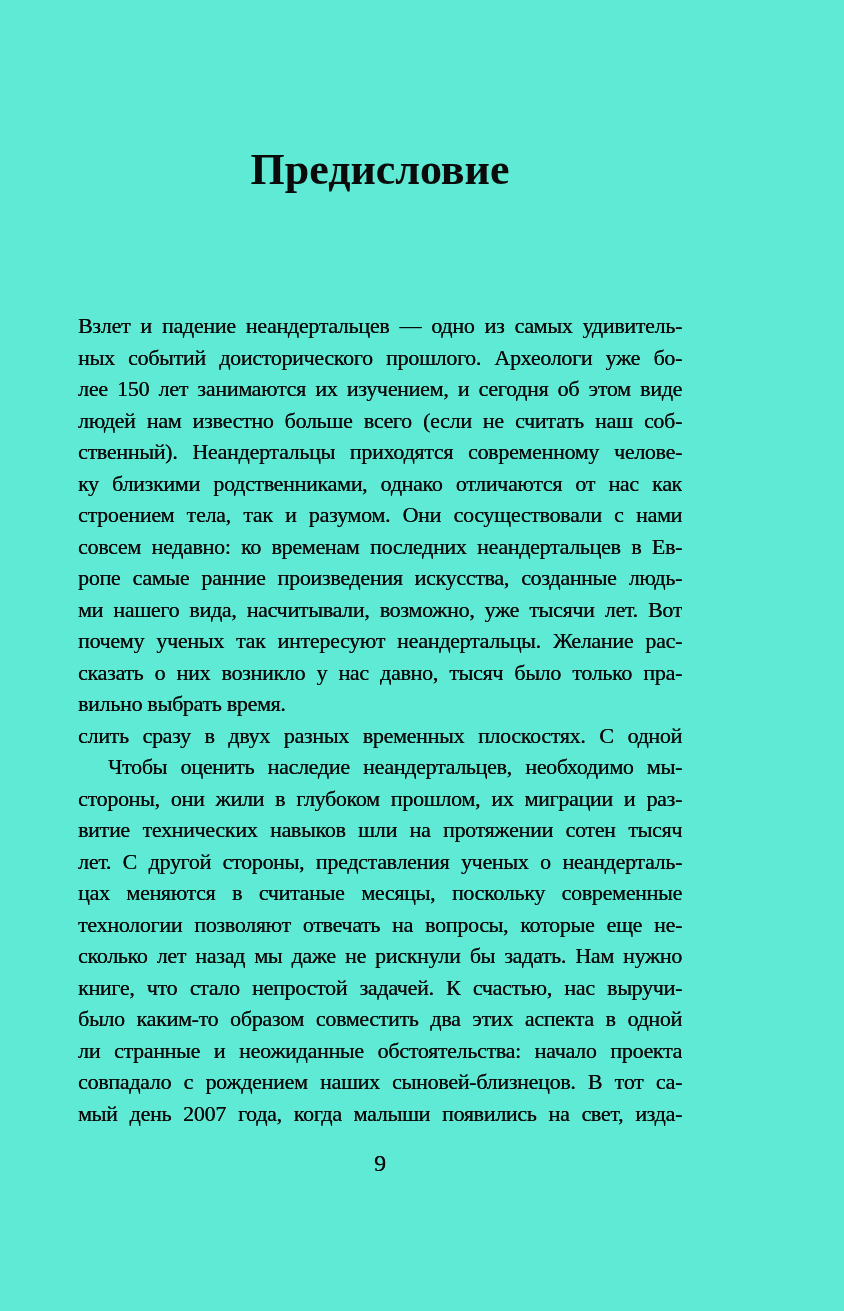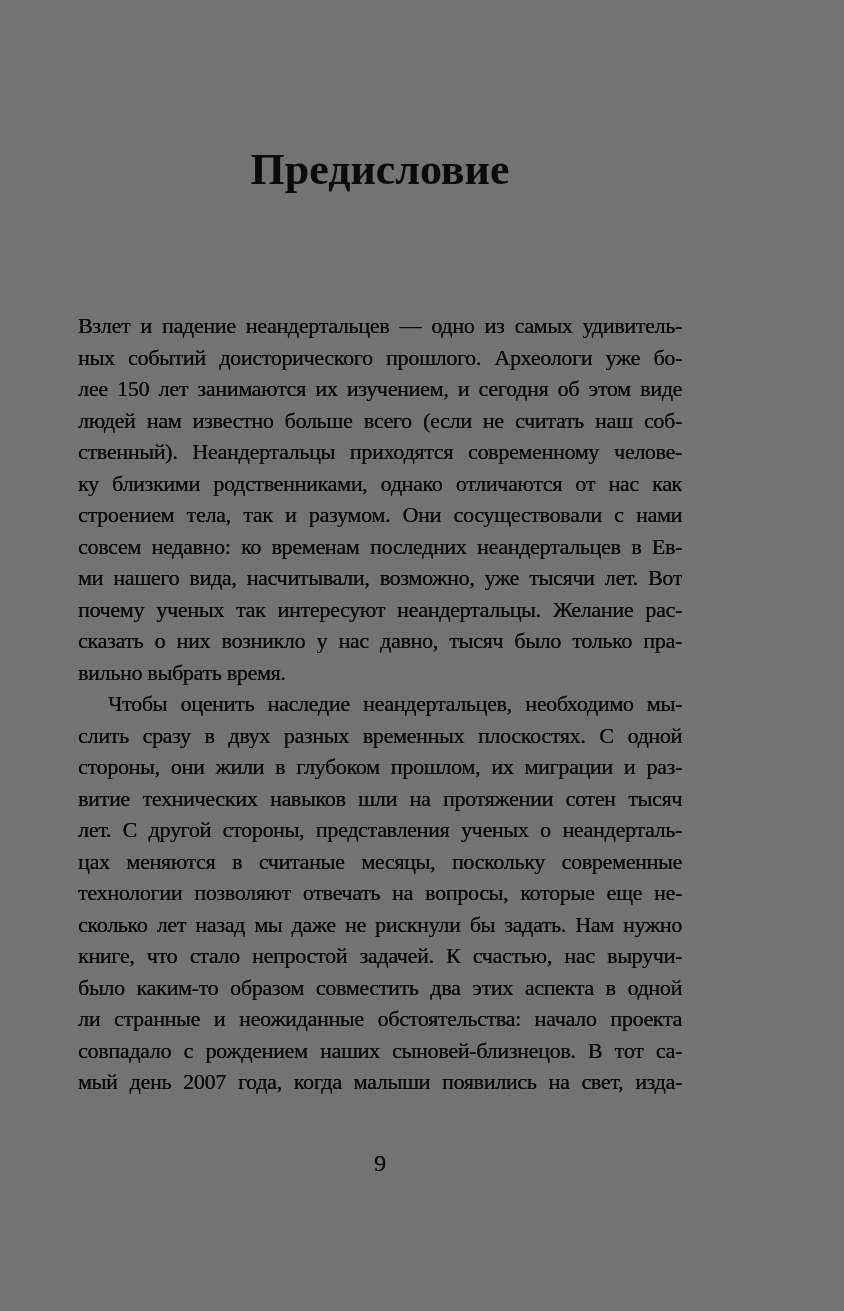--- a/index.html
+++ b/index.html
@@ -4,21 +4,21 @@
 <style>
   html, body {
     margin: 0;
     padding: 0;
     background: #ffffff;
   }
   .page {
     position: relative;
     width: 844px;
     height: 1311px;
-    background: #737373;
+    background: #5eead4;
     font-family: "Liberation Serif", serif;
     color: #0b0b0b;
     overflow: hidden;
   }
   .column {
     position: absolute;
     left: 78px;
     top: 0;
     width: 604px;
   }
@@ -73,28 +73,29 @@
     <div class="bodytext">
         <div class="paragraph">
           <div class="line">Взлет и падение неандертальцев — одно из самых удивитель-</div>
           <div class="line">ных событий доисторического прошлого. Археологи уже бо-</div>
           <div class="line">лее 150 лет занимаются их изучением, и сегодня об этом виде</div>
           <div class="line">людей нам известно больше всего (если не считать наш соб-</div>
           <div class="line">ственный). Неандертальцы приходятся современному челове-</div>
           <div class="line">ку близкими родственниками, однако отличаются от нас как</div>
           <div class="line">строением тела, так и разумом. Они сосуществовали с нами</div>
           <div class="line">совсем недавно: ко временам последних неандертальцев в Ев-</div>
+          <div class="line">ропе самые ранние произведения искусства, созданные людь-</div>
           <div class="line">ми нашего вида, насчитывали, возможно, уже тысячи лет. Вот</div>
           <div class="line">почему ученых так интересуют неандертальцы. Желание рас-</div>
           <div class="line">сказать о них возникло у нас давно, тысяч было только пра-</div>
           <div class="line para-end">вильно выбрать время.</div>
         </div>
         <div class="paragraph">
+          <div class="line">слить сразу в двух разных временных плоскостях. С одной</div>
           <div class="line indent">Чтобы оценить наследие неандертальцев, необходимо мы-</div>
-          <div class="line">слить сразу в двух разных временных плоскостях. С одной</div>
           <div class="line">стороны, они жили в глубоком прошлом, их миграции и раз-</div>
           <div class="line">витие технических навыков шли на протяжении сотен тысяч</div>
           <div class="line">лет. С другой стороны, представления ученых о неандерталь-</div>
           <div class="line">цах меняются в считаные месяцы, поскольку современные</div>
           <div class="line">технологии позволяют отвечать на вопросы, которые еще не-</div>
           <div class="line">сколько лет назад мы даже не рискнули бы задать. Нам нужно</div>
           <div class="line">книге, что стало непростой задачей. К счастью, нас выручи-</div>
           <div class="line">было каким-то образом совместить два этих аспекта в одной</div>
           <div class="line">ли странные и неожиданные обстоятельства: начало проекта</div>
           <div class="line">совпадало с рождением наших сыновей-близнецов. В тот са-</div>

